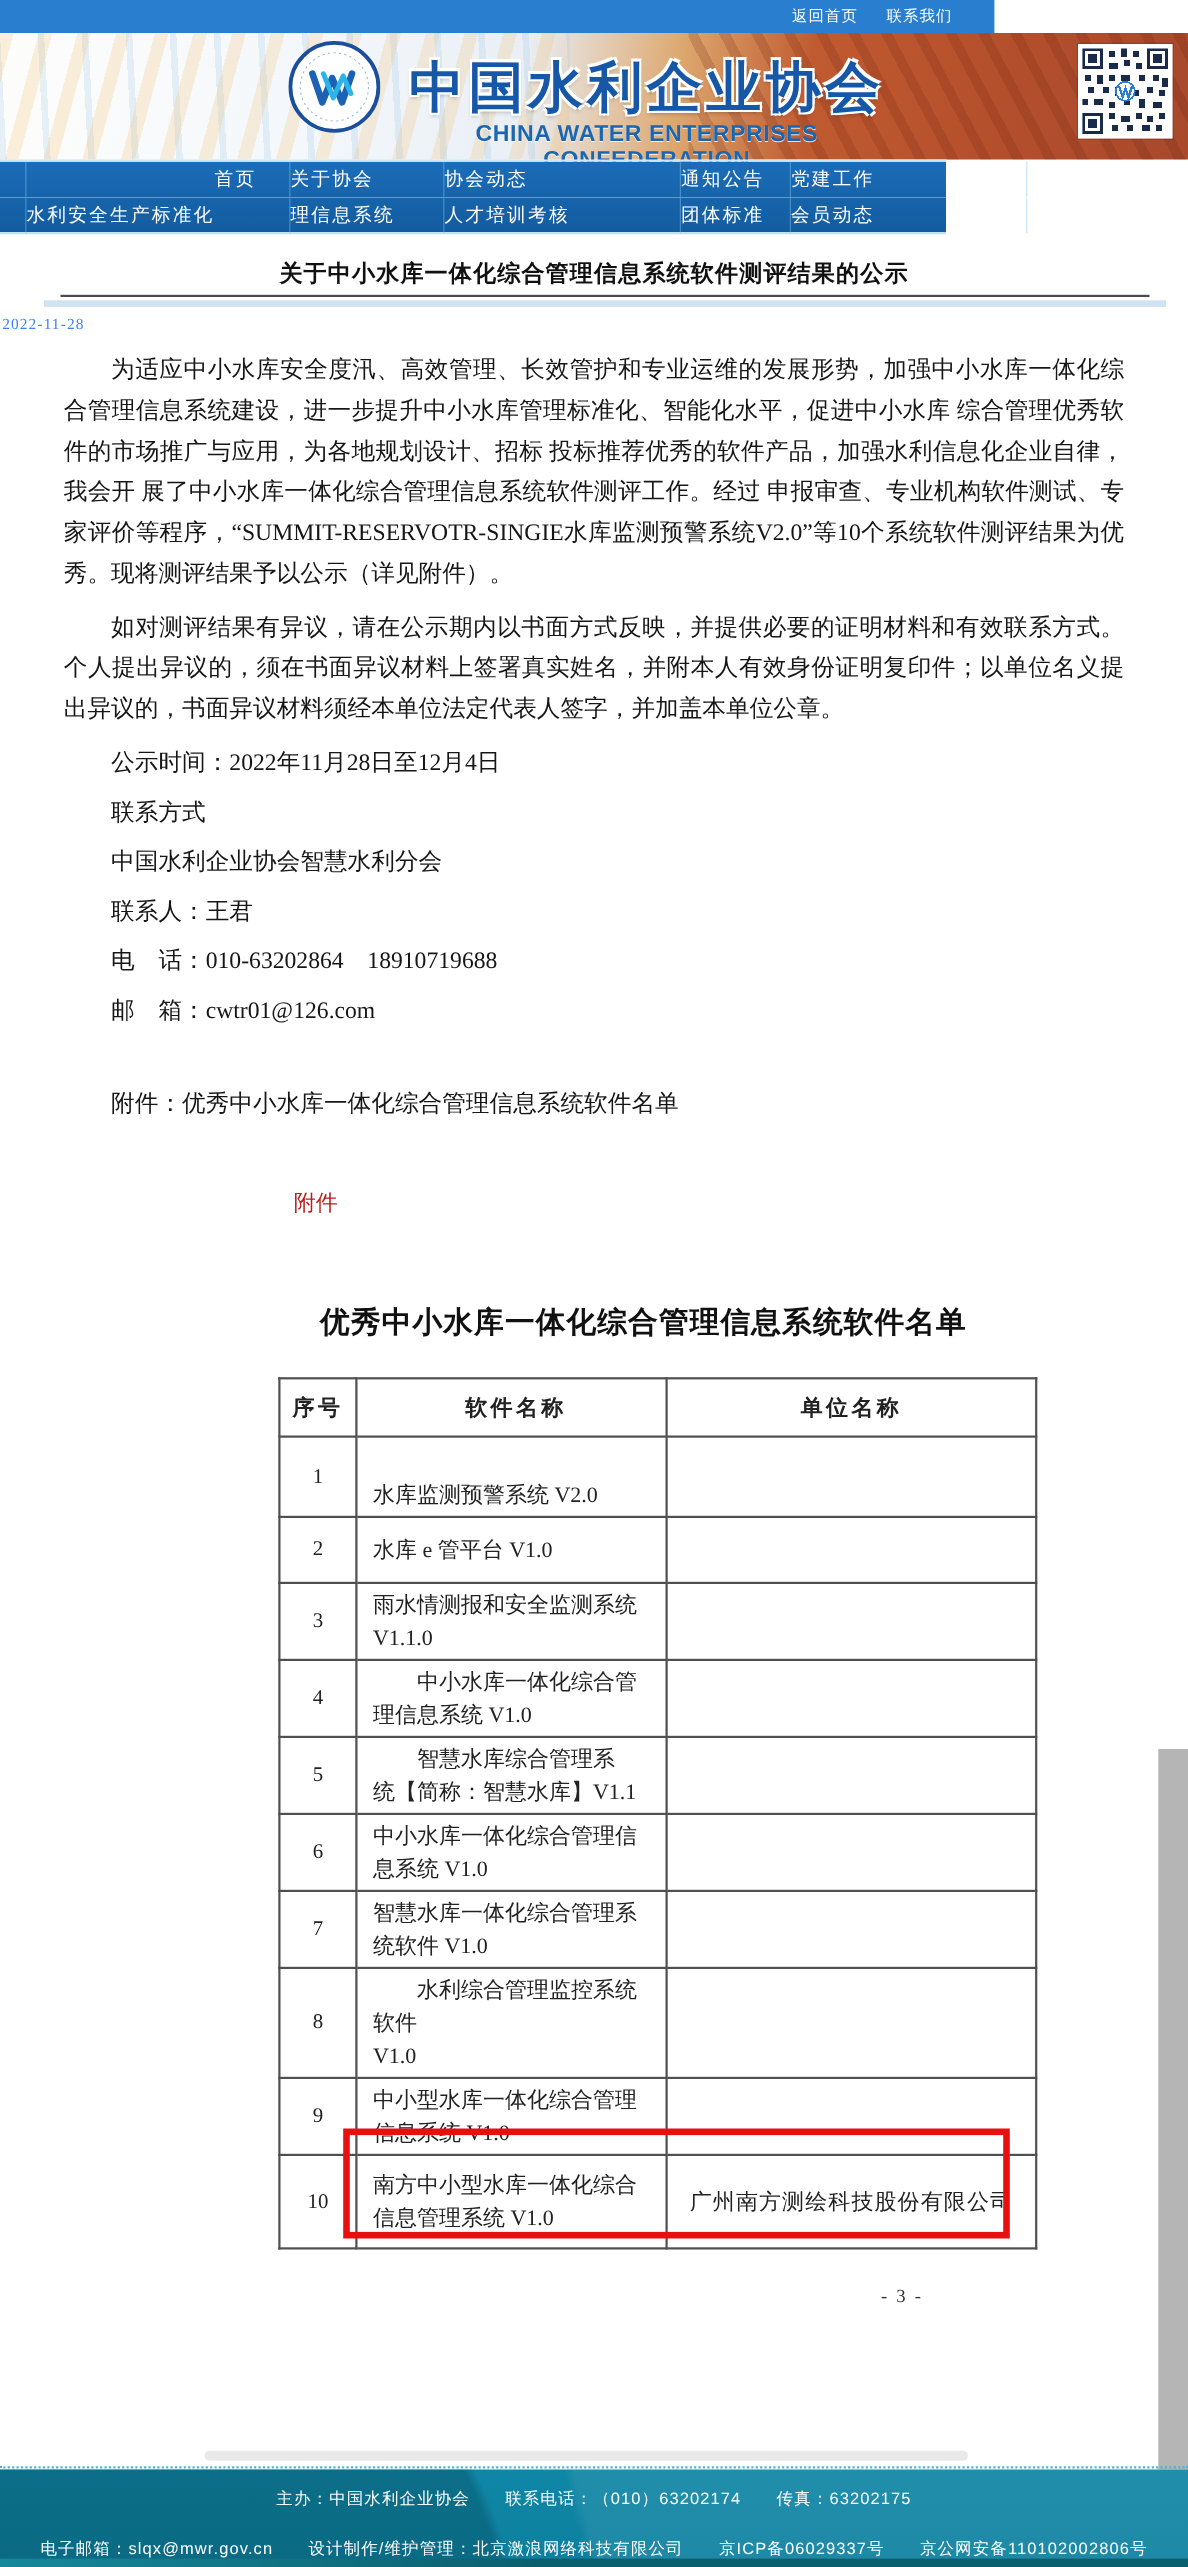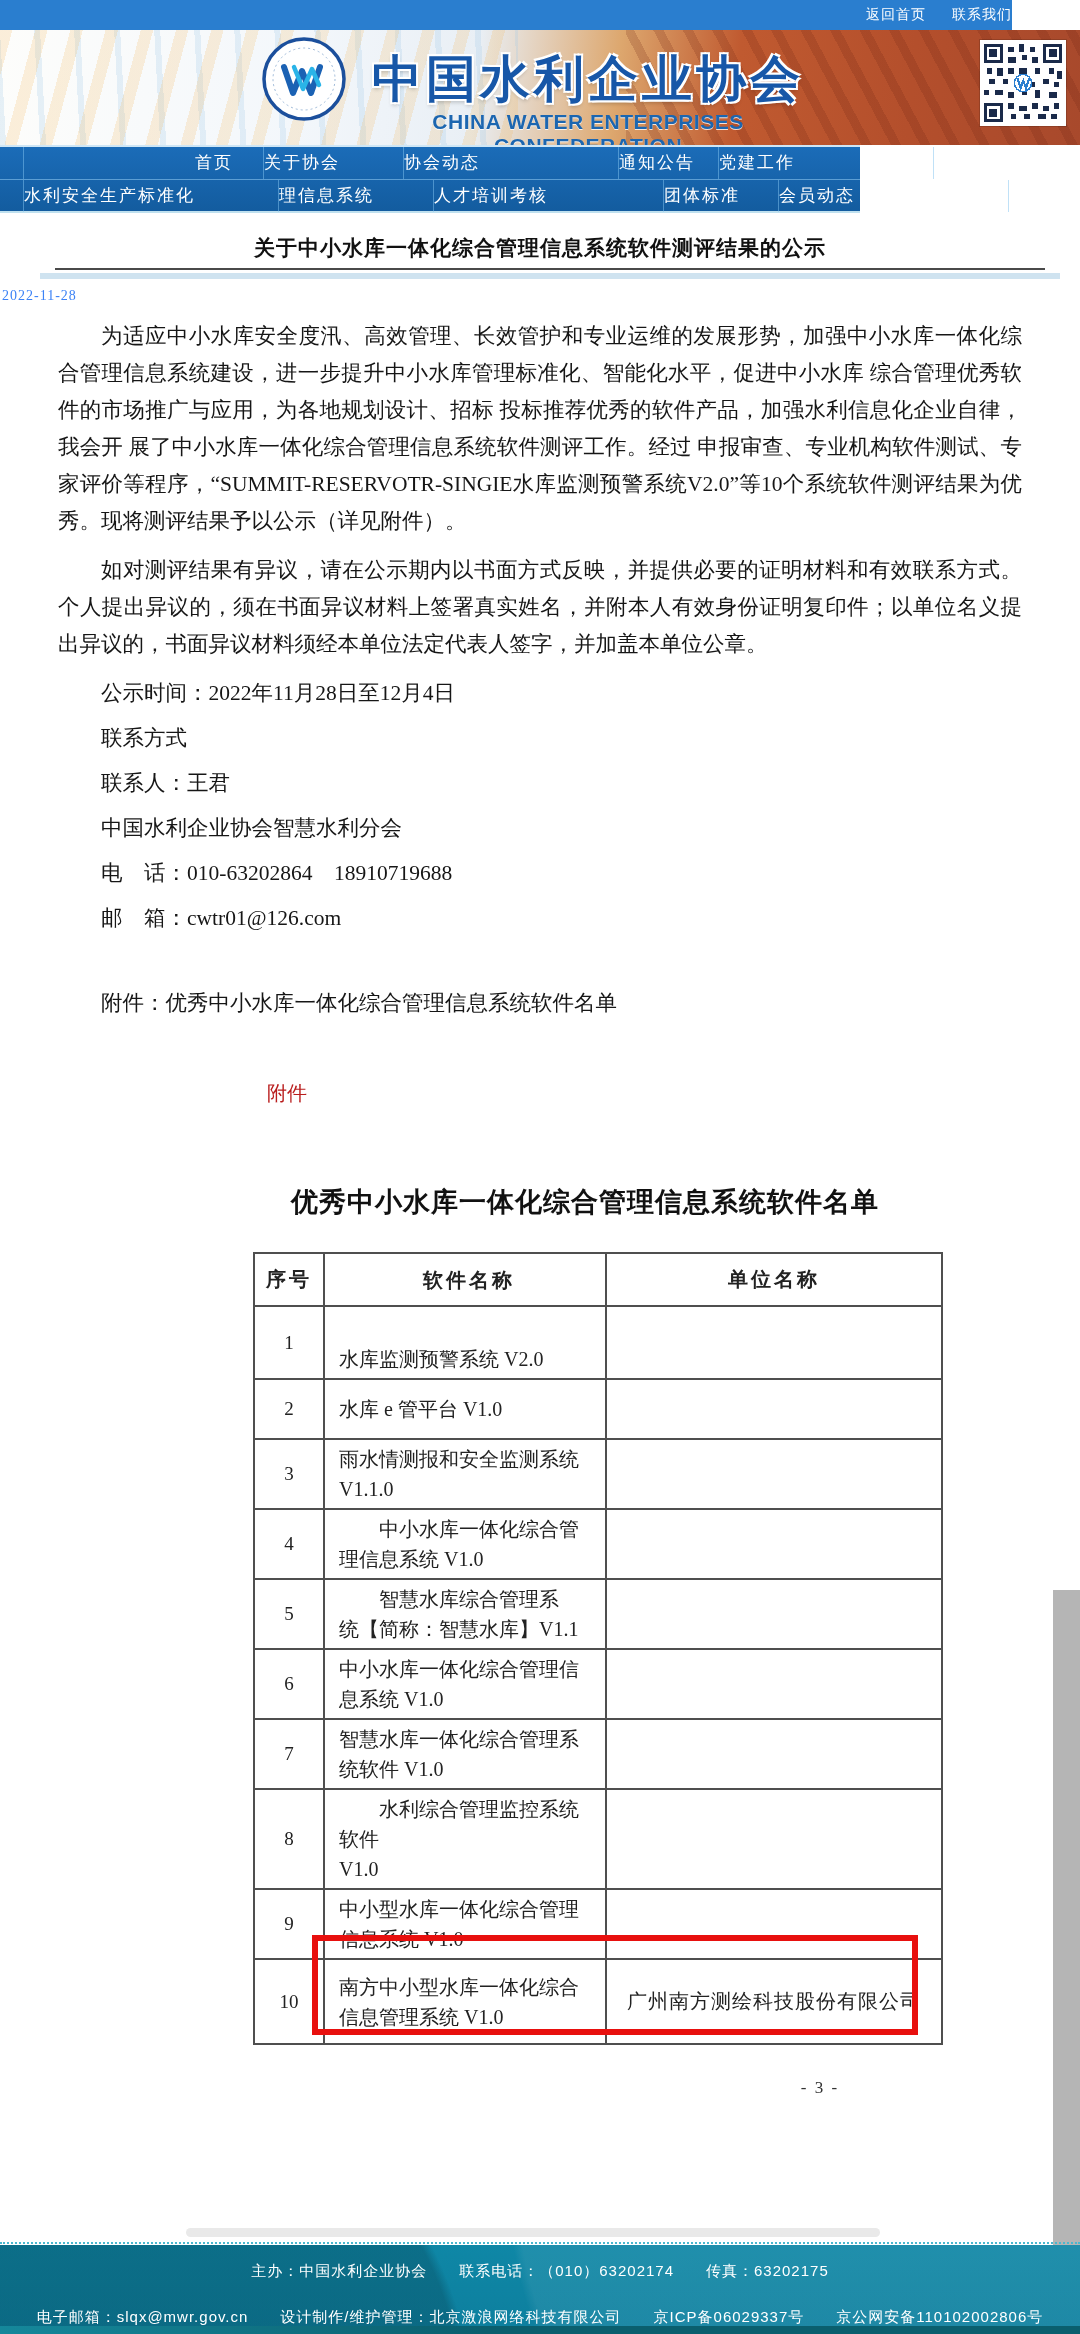--- a/index.html
+++ b/index.html
@@ -1,21 +1,21 @@
 <!DOCTYPE html>
 <html><head>
 <meta charset="utf-8">
 <style>
   html,body{margin:0;padding:0;background:#ffffff;}
   .page{position:relative;width:1080px;height:2334px;background:#fff;overflow:hidden;
         font-family:"Liberation Sans",sans-serif;}
 
   
-  .topbar{position:absolute;left:0;top:0;width:1012px;height:30px;background:#2a7ecf;
-          display:flex;justify-content:flex-end;align-items:center;gap:26px;box-sizing:border-box;}
+  .topbar{position:absolute;left:0;top:0;width:904px;height:30px;background:#2a7ecf;
+          display:flex;justify-content:flex-end;align-items:center;gap:26px;padding-right:38px;box-sizing:border-box;}
   .topbar a{color:#fff;font-size:14px;text-decoration:none;letter-spacing:1px;cursor:pointer;}
 
   
   .banner{position:absolute;left:0;top:30px;width:1080px;height:115px;
           background:linear-gradient(96deg,#fdfdfb 0%,#f3f7fb 28%,#e9eff5 44%,#dda76e 57%,#c05a30 68%,#b44f2c 84%,#a8492c 100%);}
   .banner .streaks{position:absolute;left:0;top:0;width:48%;height:100%;
           background:repeating-linear-gradient(105deg,rgba(242,185,98,.22) 0 12px,rgba(255,255,255,0) 12px 34px),
                      repeating-linear-gradient(87deg,rgba(160,200,230,.25) 0 6px,rgba(255,255,255,0) 6px 40px);}
   .banner .dam{position:absolute;right:0;top:0;width:42%;height:100%;
           background:repeating-linear-gradient(62deg,rgba(110,35,18,.20) 0 9px,rgba(255,255,255,0) 9px 26px);}
@@ -27,21 +27,21 @@
   .banner-sub{font-size:21px;font-weight:bold;color:#1c66b0;letter-spacing:.5px;margin-top:4px;
        text-shadow:0 1px 0 rgba(255,255,255,.8);}
   .qr{position:absolute;left:980px;top:10px;width:86px;height:86px;background:#fff;padding:4px;box-sizing:border-box;
       box-shadow:0 0 0 1px rgba(0,0,0,.15);}
 
   
   .nav{position:absolute;left:0;top:145px;width:860px;height:68px;box-sizing:border-box;
        background:linear-gradient(#1b6cb8,#135c9f);border-top:2px solid #cfe6f5;border-bottom:2px solid #bfe0ee;}
   .nav-row{display:grid;grid-template-columns:240px 140px 215px 100px 215px 125px 1fr;
        height:32px;align-items:center;padding-left:23px;box-sizing:border-box;}
-  .nav-row + .nav-row{border-top:1px solid rgba(150,205,245,.55);gap:15px;}
+  .nav-row + .nav-row{border-top:1px solid rgba(150,205,245,.55);}
   .nav-item{color:#fff;font-size:17px;text-align:left;letter-spacing:2px;cursor:pointer;
        border-left:1px solid rgba(130,195,240,.5);height:32px;line-height:32px;white-space:nowrap;}
   .nav-item.first{ text-align:right;padding-right:30px;}
 
   
   .article-title{position:absolute;left:0;top:234px;width:1080px;text-align:center;
        font-family:"Liberation Serif",serif;font-weight:bold;font-size:21px;color:#111;letter-spacing:1px;}
   .rule-dark{position:absolute;left:55px;top:268px;width:990px;height:2px;background:#4a4a4a;}
   .rule-light{position:absolute;left:40px;top:273px;width:1020px;height:6px;background:#cfe3f0;}
   .article-date{position:absolute;left:2px;top:288px;width:1080px;text-align:left;
@@ -199,22 +199,22 @@
   <div class="article-title">关于中小水库一体化综合管理信息系统软件测评结果的公示</div>
   <div class="rule-dark"></div>
   <div class="rule-light"></div>
   <div class="article-date">2022-11-28</div>
 
   <div class="doc">
     <p>为适应中小水库安全度汛、高效管理、长效管护和专业运维的发展形势，加强中小水库一体化综合管理信息系统建设，进一步提升中小水库管理标准化、智能化水平，促进中小水库 综合管理优秀软件的市场推广与应用，为各地规划设计、招标 投标推荐优秀的软件产品，加强水利信息化企业自律，我会开 展了中小水库一体化综合管理信息系统软件测评工作。经过 申报审查、专业机构软件测试、专家评价等程序，“SUMMIT-RESERVOTR-SINGIE水库监测预警系统V2.0”等10个系统软件测评结果为优秀。现将测评结果予以公示（详见附件）。</p>
     <p class="gap">如对测评结果有异议，请在公示期内以书面方式反映，并提供必要的证明材料和有效联系方式。个人提出异议的，须在书面异议材料上签署真实姓名，并附本人有效身份证明复印件；以单位名义提出异议的，书面异议材料须经本单位法定代表人签字，并加盖本单位公章。</p>
     <p class="info gap">公示时间：2022年11月28日至12月4日</p>
     <p class="info">联系方式</p>
+    <p class="info">中国水利企业协会智慧水利分会</p>
     <p class="info">联系人：王君</p>
-    <p class="info">中国水利企业协会智慧水利分会</p>
     <p class="info">电　话：010-63202864　18910719688</p>
     <p class="info">邮　箱：cwtr01@126.com</p>
     <p class="info attach-ref">附件：优秀中小水库一体化综合管理信息系统软件名单</p>
   </div>
 
   <div class="fujian-label">附件</div>
   <div class="attach-title">优秀中小水库一体化综合管理信息系统软件名单</div>
 
   <table class="doc-table">
     <tbody>

